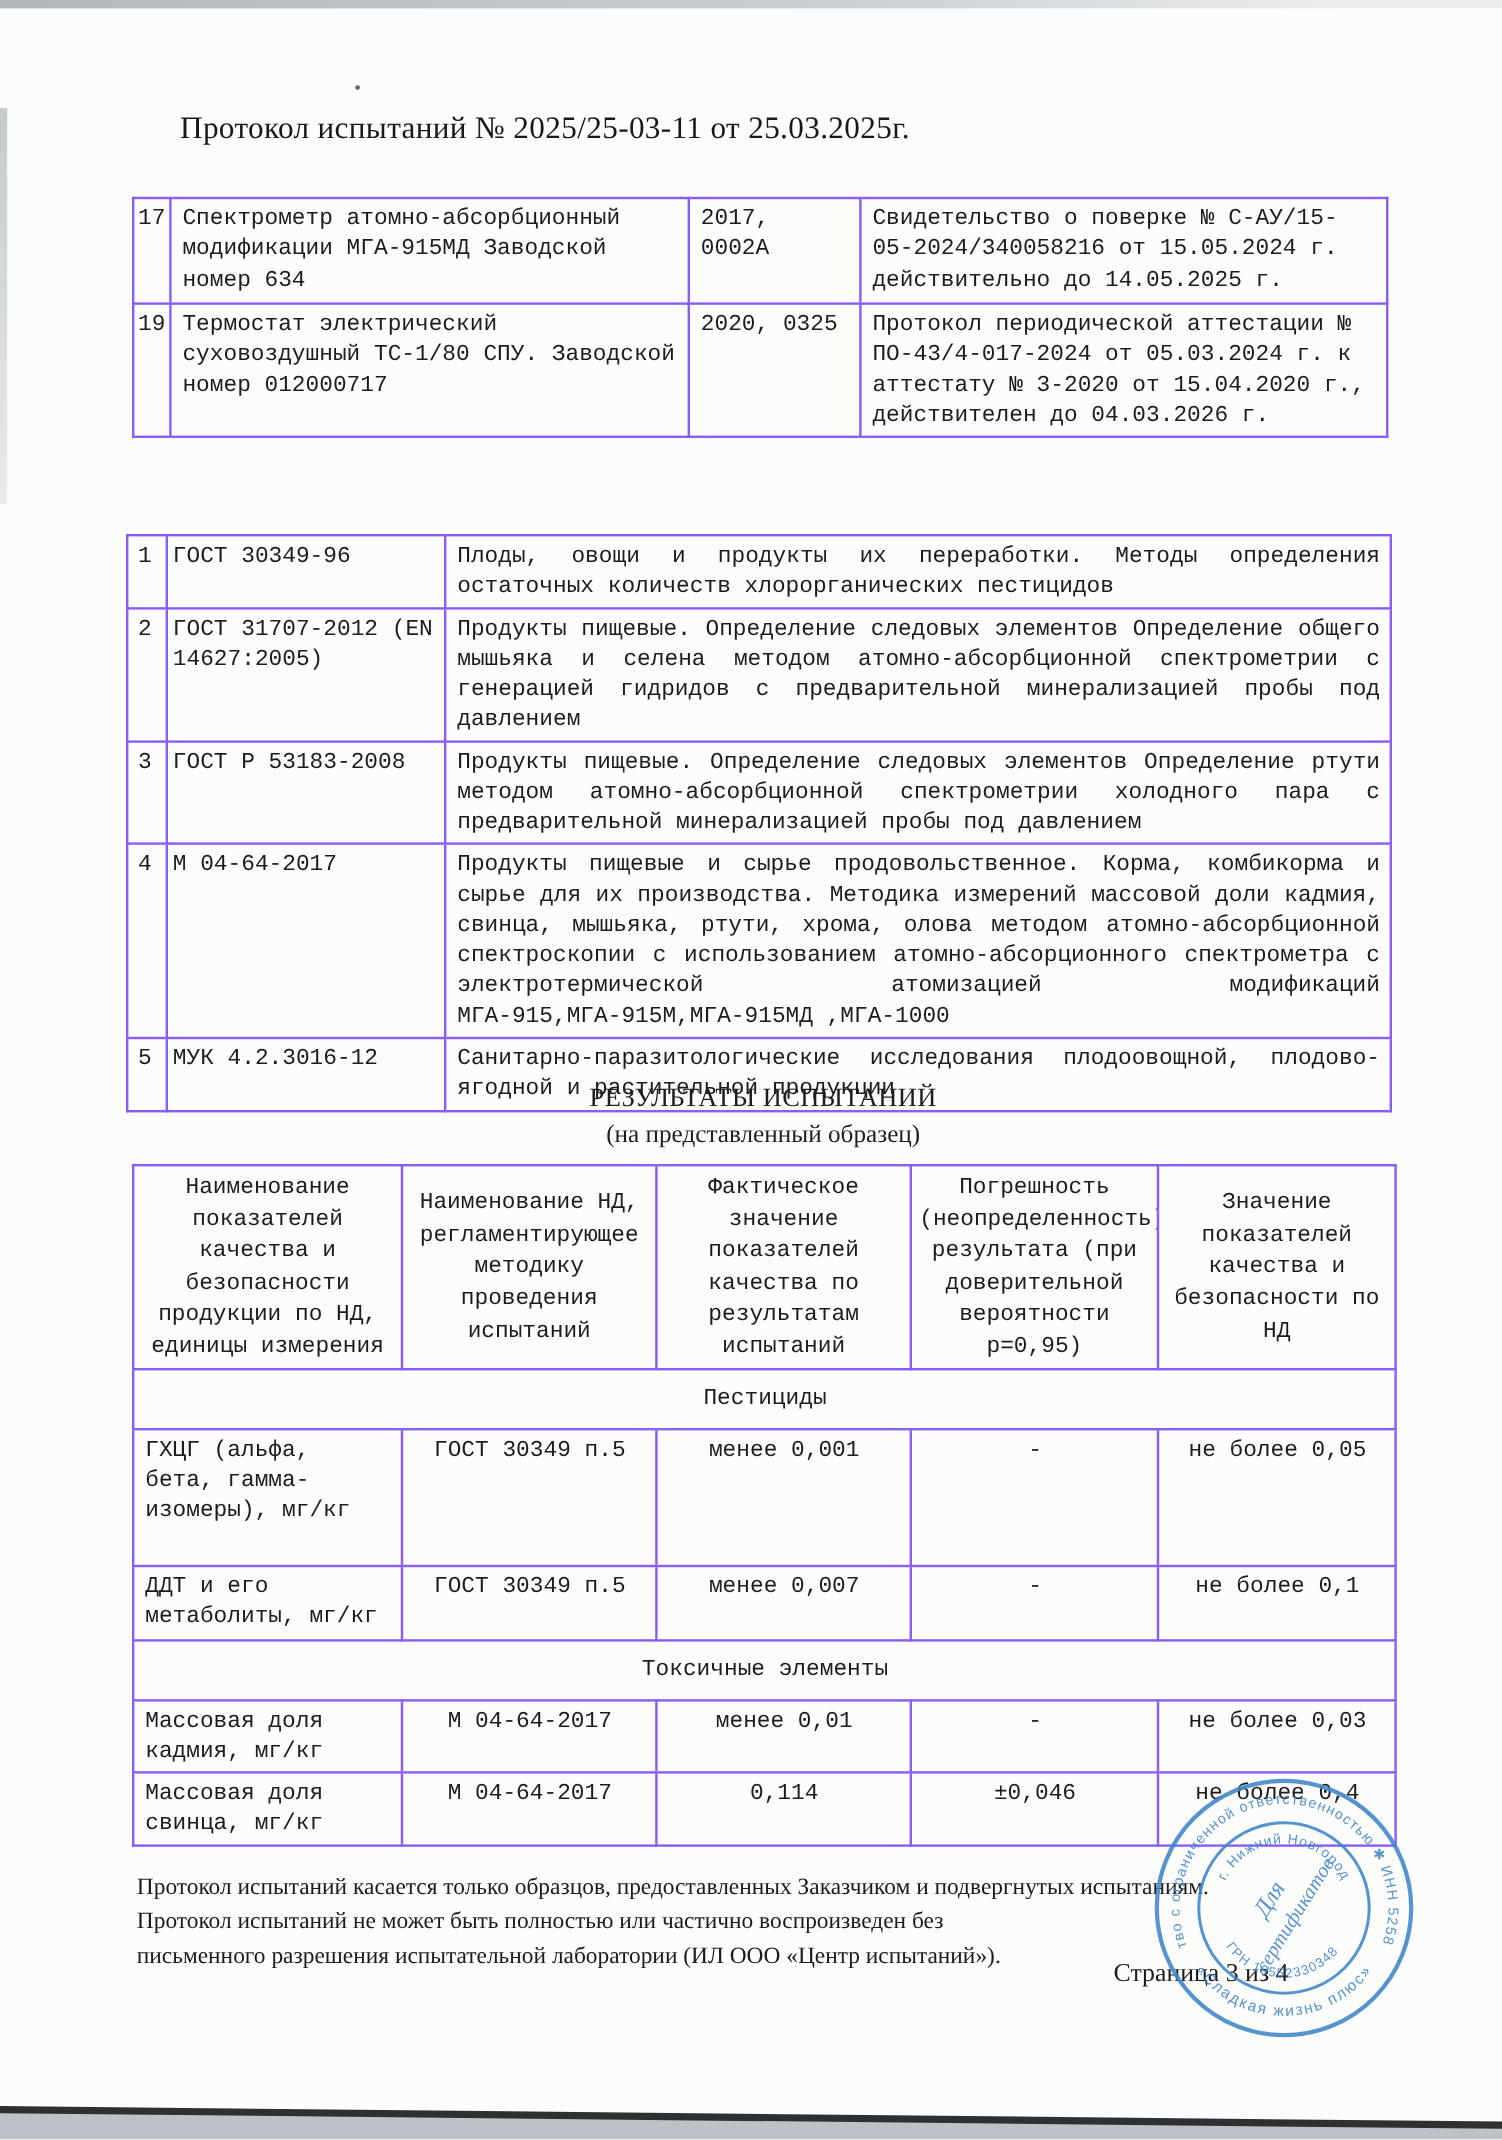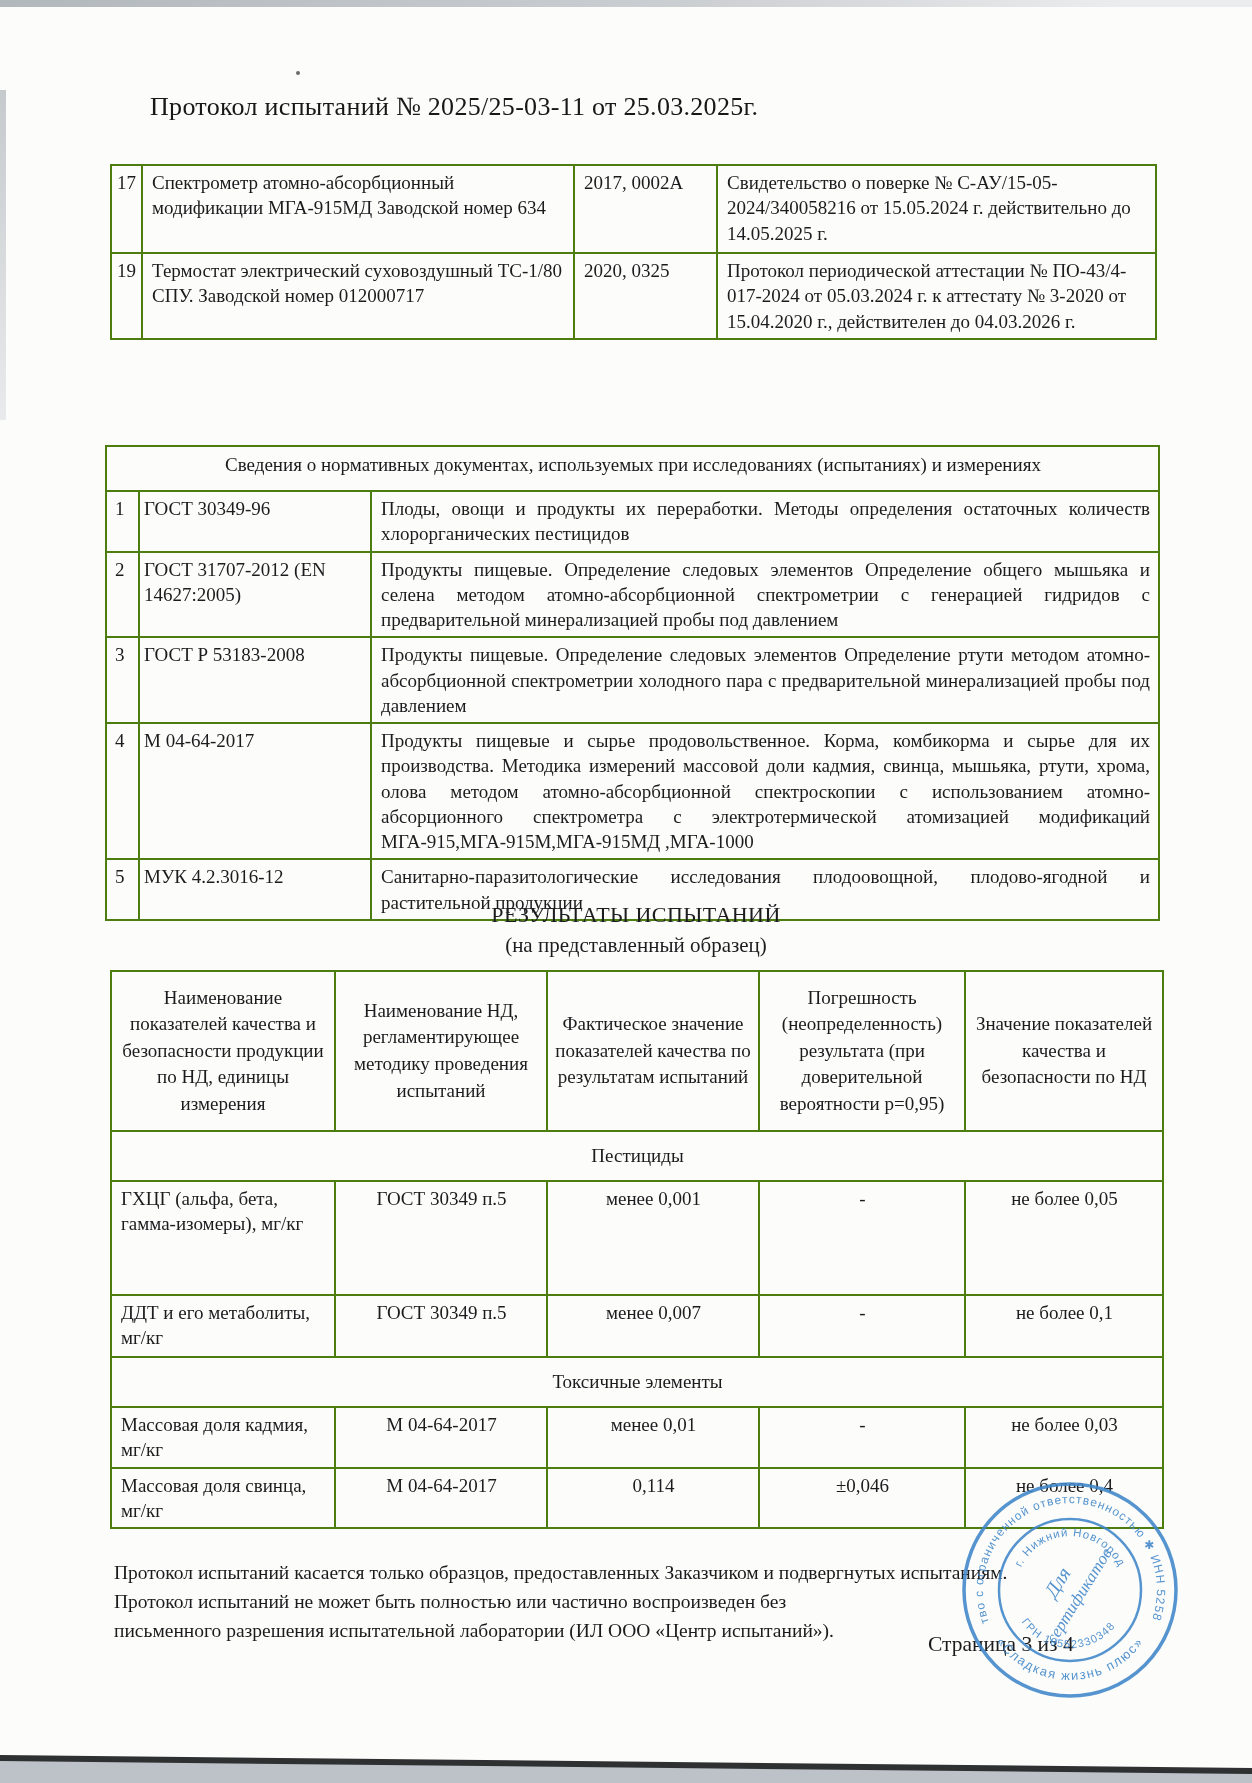--- a/index.html
+++ b/index.html
@@ -20,21 +20,21 @@
   }
   .scan-bottom { position:absolute; left:0; top:1748px; width:1252px; height:35px; }
   .scan-speck { position:absolute; left:296px; top:71px; width:4px; height:4px; border-radius:50%; background:#6a6a6a; }
 
   .doc-title {
     position:absolute; left:127px; top:92px;
     font-size:26px; letter-spacing:.3px; color:#181818;margin-left:23px;
   }
 
   table { border-collapse:collapse; table-layout:fixed; font-size:19px; line-height:1.33; color:#1c1c1e; }
-  td { border:2px solid #4d7c0f; vertical-align:top; padding:4px 8px 4px 9px; overflow:hidden; }
+  td { border:2px solid #8b5cf6; vertical-align:top; padding:4px 8px 4px 9px; overflow:hidden;font-family:Liberation Mono, monospace; }
 
   
   .tbl-equip { position:absolute; left:110px; top:164px; width:1045px; }
   .tbl-equip td.c-num { text-align:center; padding-left:2px; padding-right:2px; }
   .tbl-equip tr:nth-child(1){ height:88px; }
   .tbl-equip tr:nth-child(2){ height:80px; }
   .tbl-equip tr:nth-child(3){ height:82px; }
 
   
   .tbl-norm { position:absolute; left:105px; top:445px; width:1053px; }
@@ -103,23 +103,20 @@
   </tbody>
     </table>
 
   <table class="tbl-norm">
     <colgroup>
         <col style="width:33px">
         <col style="width:232px">
         <col style="width:788px">
       </colgroup>
     <tbody>
-        <tr>
-      <td class="hdr" colspan="3">Сведения о нормативных документах, используемых при исследованиях (испытаниях) и измерениях</td>
-    </tr>
     <tr>
       <td class="c-num">1</td>
       <td class="c-doc">ГОСТ 30349-96</td>
       <td class="c-desc">Плоды, овощи и продукты их переработки. Методы определения остаточных количеств хлорорганических пестицидов</td>
     </tr>
     <tr>
       <td class="c-num">2</td>
       <td class="c-doc">ГОСТ 31707-2012 (EN 14627:2005)</td>
       <td class="c-desc">Продукты пищевые. Определение следовых элементов Определение общего мышьяка и селена методом атомно-абсорбционной спектрометрии с генерацией гидридов с предварительной минерализацией пробы под давлением</td>
     </tr>

